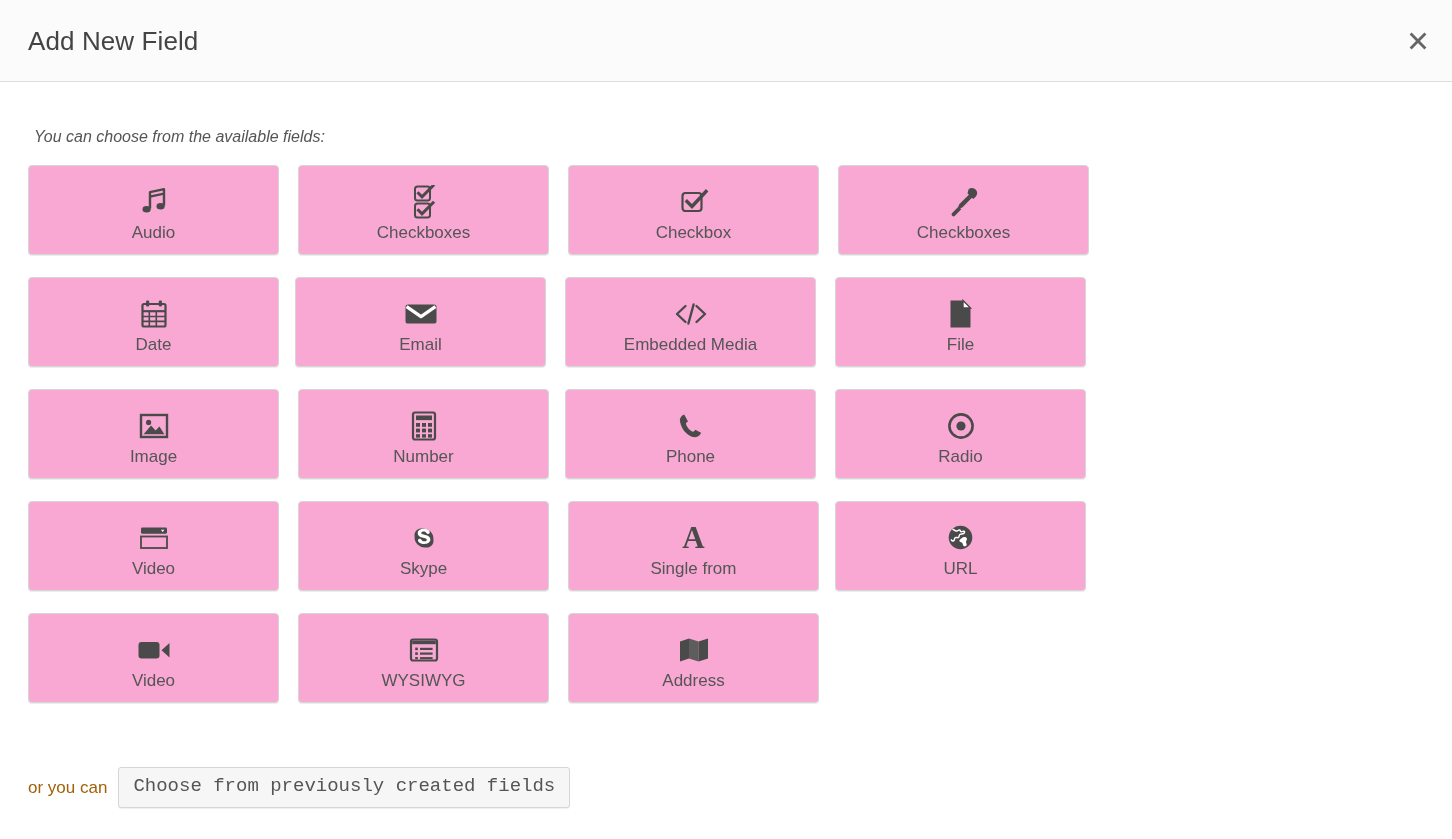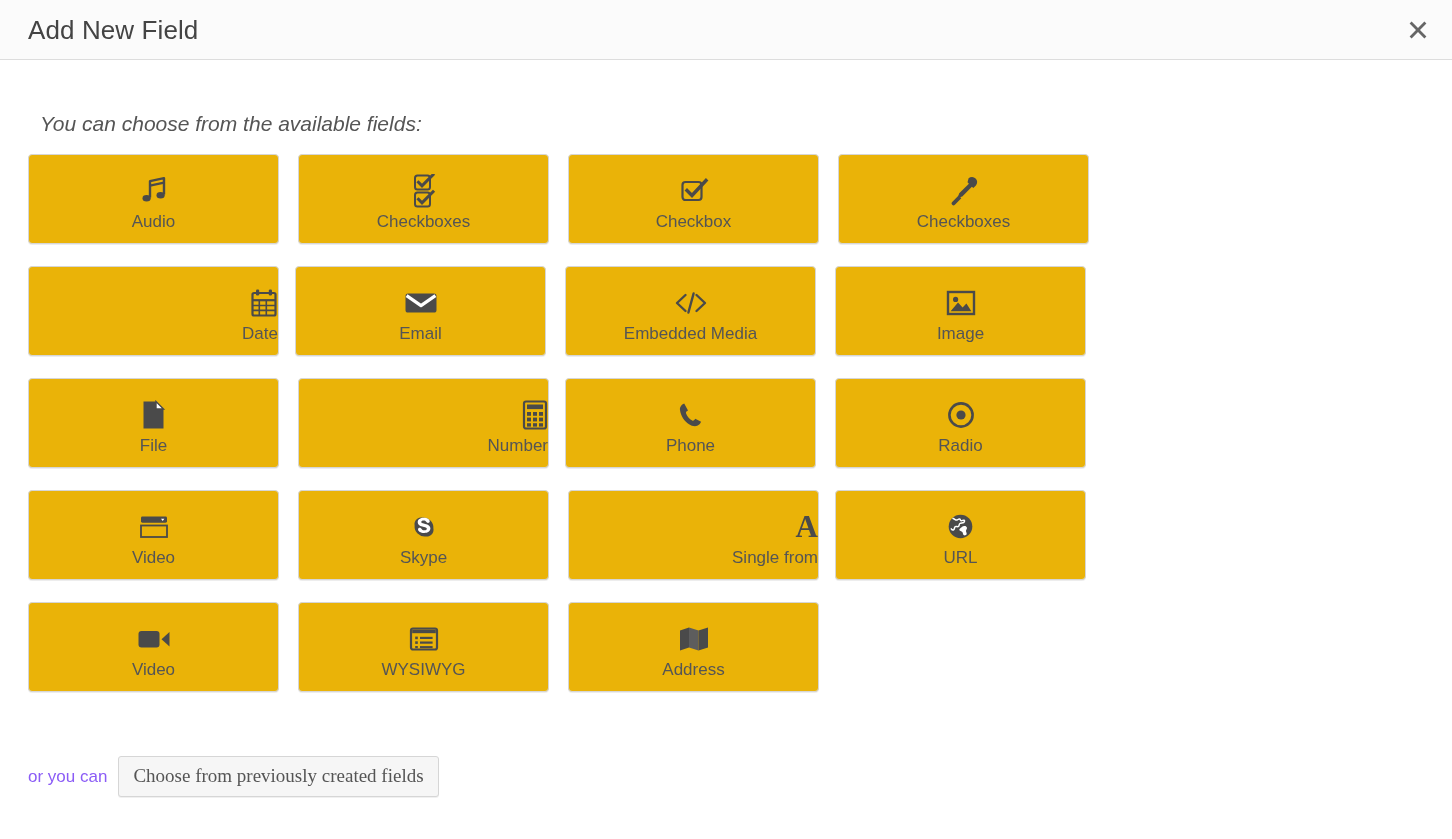--- a/index.html
+++ b/index.html
@@ -10,21 +10,21 @@
   body {
     width: 1452px; height: 839px;
     font-family: "Liberation Sans", "DejaVu Sans", sans-serif;
     color: #444;
     overflow: hidden;
   }
 
   
   .modal-header {
     position: relative;
-    height: 60px;
+    height: 82px;
     background: #fbfbfb;
     border-bottom: 1px solid #dddddd;
     display: flex;
     align-items: center;
     padding: 0 28px;
   }
   .modal-title {
     font-size: 26px;
     font-weight: 400;
     color: #444444;
@@ -45,52 +45,52 @@
     padding: 0;
   }
   .close-btn svg { display: block; }
 
   
   .modal-body {
     padding: 0 28px;
   }
   .intro-text {
     font-style: italic;
-    font-size: 21px;
+    font-size: 16px;
     color: #555555;
-    margin: 12px;
+    margin: 6px;
     padding-top: 41px;
     padding-bottom: 0;
     line-height: 1;
   }
 
   
   .field-grid {
     display: flex;
     flex-wrap: wrap;
     margin-top: 20px;
     width: 1336px;
   }
   .field-btn {
     width: 251px;
     height: 90px;
     margin-right: 19px;
     margin-bottom: 22px;
-    background: #eab308;
+    background: #f9a8d4;
     border: 1px solid #d6d6d6;
     border-radius: 4px;
     box-shadow: 0 1px 0 rgba(0,0,0,0.07);
     display: flex;
     flex-direction: column;
     align-items: center;
     justify-content: center;
     cursor: pointer;
     padding-top: 4px;
   }
-  .field-btn:nth-child(5n) { margin-right: 16px; align-items: flex-end; }
+  .field-btn:nth-child(5n) { margin-right: 16px; }
   .field-icon {
     height: 36px;
     display: flex;
     align-items: center;
     justify-content: center;
     color: #4a4a4a;
     margin-bottom: 4px;
   }
   .field-icon svg { display: block; }
   .field-label {
@@ -108,30 +108,30 @@
   }
 
   
   .footer-row {
     display: flex;
     align-items: center;
     margin-top: 42px;
   }
   .footer-prefix {
     font-size: 17px;
-    color: #8b5cf6;
+    color: #a16207;
     margin-right: 11px;
     line-height: 1;
   }
   .prev-fields-btn {
     background: #f6f6f6;
     border: 1px solid #d6d6d6;
     border-radius: 3px;
     box-shadow: 0 1px 0 rgba(0,0,0,0.06);
-    font-family: Liberation Serif, serif;
+    font-family: Liberation Mono, monospace;
     font-size: 19px;
     color: #555555;
     padding: 9px 14px 11px 14px;
     cursor: pointer;
     line-height: 1;
   }
 </style>
 </head>
 <body>
 
@@ -225,38 +225,38 @@
           <path d="M12.5 5 L4 13 L12.5 21" fill="none" stroke="#4a4a4a" stroke-width="2.4" stroke-linecap="round" stroke-linejoin="round"></path>
           <path d="M23.5 5 L32 13 L23.5 21" fill="none" stroke="#4a4a4a" stroke-width="2.4" stroke-linecap="round" stroke-linejoin="round"></path>
           <path d="M20.6 3.5 L15.4 22.5" fill="none" stroke="#4a4a4a" stroke-width="2.4" stroke-linecap="round"></path>
         </svg>
       </span>
       <span class="field-label">Embedded Media</span>
     </div>
 
     <div class="field-btn">
       <span class="field-icon">
+        <svg width="25" height="30" viewBox="0 0 25 30" aria-hidden="true">
+          <path d="M2.5 1.5 H15 L22.5 9 V28.5 H2.5 Z" fill="#4a4a4a"></path>
+          <path d="M15 1.5 L22.5 9 H15 Z" fill="#ffffff"></path>
+          <path d="M15 1.5 L22.5 9 H15 Z" fill="none" stroke="#4a4a4a" stroke-width="1.4"></path>
+        </svg>
+      </span>
+      <span class="field-label">File</span>
+    </div>
+
+    <div class="field-btn">
+      <span class="field-icon">
         <svg width="30" height="28" viewBox="0 0 30 28" aria-hidden="true">
           <rect x="2" y="3" width="26" height="22" fill="none" stroke="#4a4a4a" stroke-width="2.4"></rect>
           <circle cx="9.6" cy="10.4" r="2.6" fill="#4a4a4a"></circle>
           <path d="M4.6 22.2 L12 13.6 L16.6 18.6 L20.4 14.4 L25.4 22.2 Z" fill="#4a4a4a"></path>
         </svg>
       </span>
       <span class="field-label">Image</span>
-    </div>
-
-    <div class="field-btn">
-      <span class="field-icon">
-        <svg width="25" height="30" viewBox="0 0 25 30" aria-hidden="true">
-          <path d="M2.5 1.5 H15 L22.5 9 V28.5 H2.5 Z" fill="#4a4a4a"></path>
-          <path d="M15 1.5 L22.5 9 H15 Z" fill="#ffffff"></path>
-          <path d="M15 1.5 L22.5 9 H15 Z" fill="none" stroke="#4a4a4a" stroke-width="1.4"></path>
-        </svg>
-      </span>
-      <span class="field-label">File</span>
     </div>
 
     <div class="field-btn">
       <span class="field-icon">
         <svg width="26" height="30" viewBox="0 0 26 30" aria-hidden="true">
           <rect x="2" y="1.5" width="22" height="27" rx="2" fill="none" stroke="#4a4a4a" stroke-width="2.2"></rect>
           <rect x="5" y="4.5" width="16" height="4.6" fill="#4a4a4a"></rect>
           <g fill="#4a4a4a">
             <rect x="5" y="12" width="4" height="3.8"></rect>
             <rect x="11" y="12" width="4" height="3.8"></rect>

